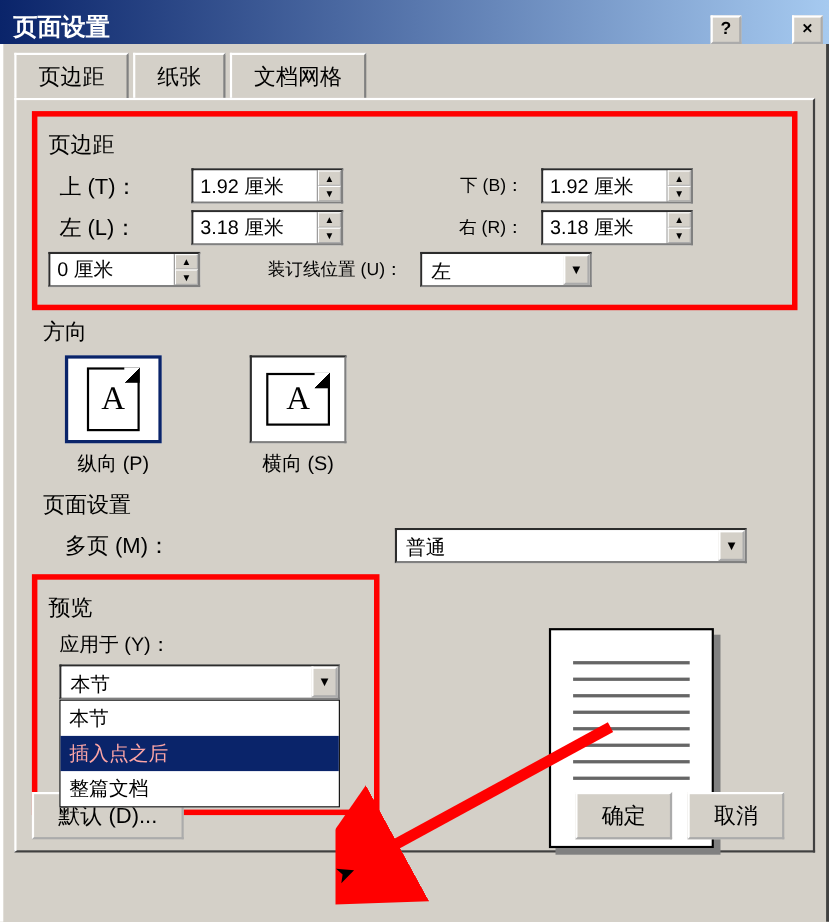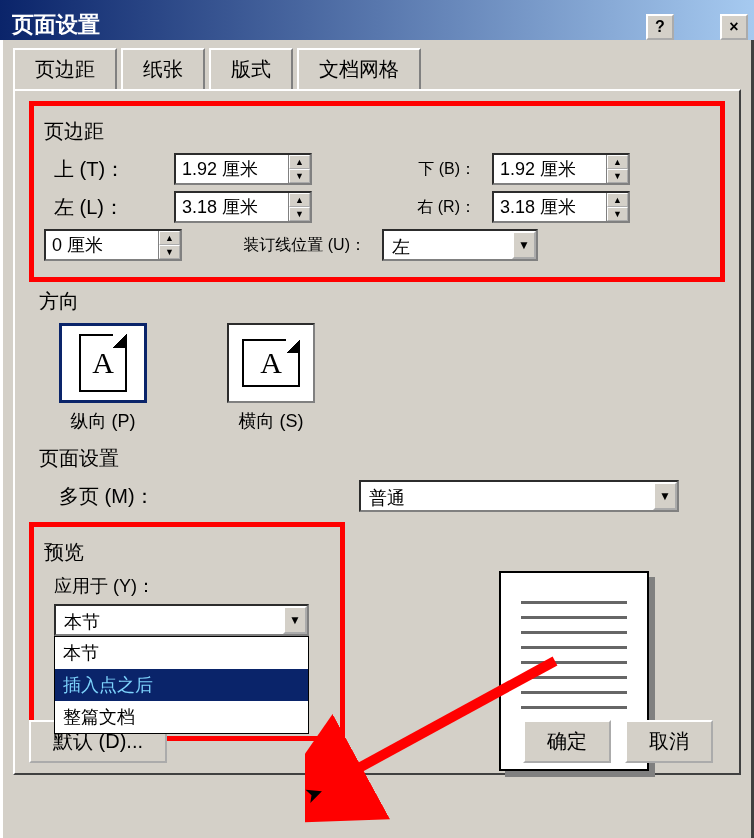--- a/index.html
+++ b/index.html
@@ -171,21 +171,21 @@
   background: #fff;
   border: 1px solid #000;
   z-index: 5;
 }
 .dropdown-list div {
   padding: 4px 8px;
   font-size: 18px;
 }
 .dropdown-list .sel {
   background: #0a246a;
-  color: #7dd3fc;
+  color: #fca5a5;
 }
 .preview-page {
   position: absolute;
   right: 90px;
   top: 480px;
   width: 150px; height: 200px;
   border: 2px solid #000;
   background: #fff;
   box-shadow: 6px 6px 0 #808080;
   padding: 28px 20px;
@@ -232,21 +232,20 @@
   <span class="title-text">页面设置</span>
   <div class="sysbtn">?</div>
   <div class="sysbtn">×</div>
 </div>
 
 <div class="body-area">
 
   <div class="tabs">
     <div class="tab active">页边距</div>
     <div class="tab">纸张</div>
-    <div class="tab">版式</div>
     <div class="tab">文档网格</div>
   </div>
 
   <div class="tab-panel">
 
     <div class="red-box">
       <div class="group-label">页边距</div>
 
       <div class="row">
         <span class="lbl">上 (T)：</span>

